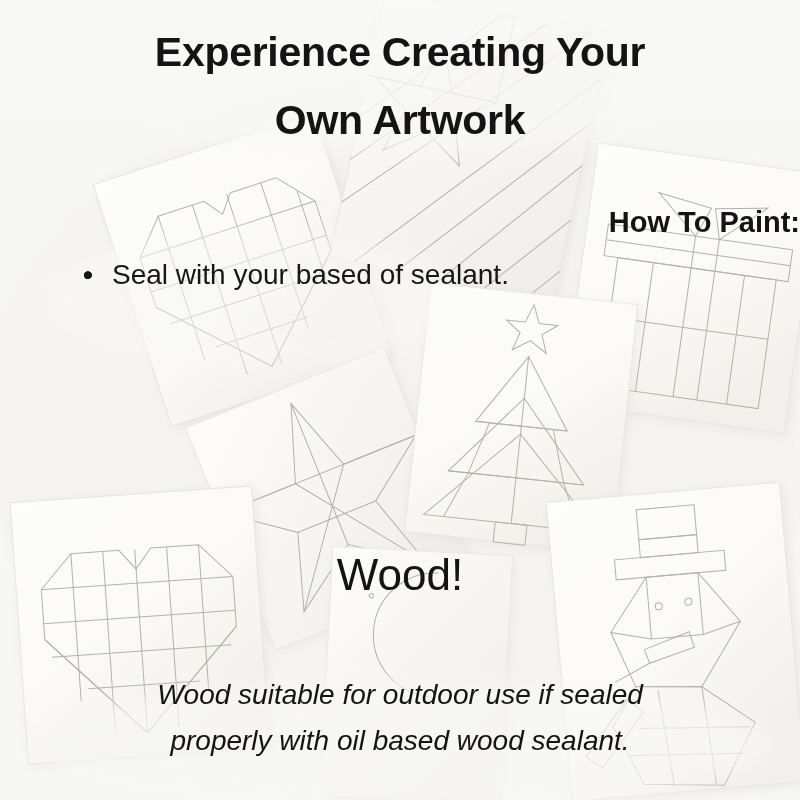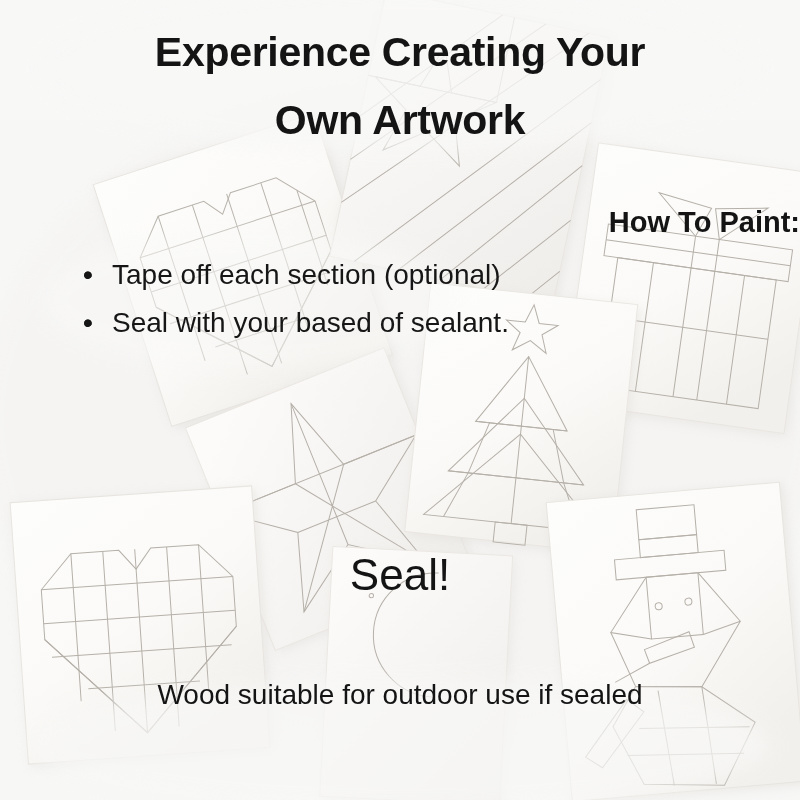--- a/index.html
+++ b/index.html
@@ -102,20 +102,21 @@
     top: 547px;
   }
 
   .footer-line {
     left: 0;
     width: 800px;
     text-align: center;
     font-size: 28px;
     line-height: 44px;
     font-weight: 400;
+    font-style: italic;
   }
   #footer-l1 { top: 673px; }
   #footer-l2 { top: 719px; }
 </style>
 </head>
 <body>
 
 <div id="stage">
 
   <div id="photo">
@@ -274,30 +275,30 @@
     <div class="tx headline" id="headline-l2">Own Artwork</div>
 
     <div class="tx subhead" id="subhead">How To Paint:</div>
 
     <ul id="bullet-list">
       <li>
         <span class="dot">•</span>
       </li>
       <li>
         <span class="dot">•</span>
-        <span>Tape off each section (optional)</span>
       </li>
       <li>
         <span class="dot">•</span>
       </li>
       <li>
         <span class="dot">•</span>
         <span>Seal with your based of sealant.</span>
       </li>
     </ul>
 
-    <div class="tx" id="enjoy">Seal!</div>
+    <div class="tx" id="enjoy">Wood!</div>
 
     <div class="tx footer-line" id="footer-l1">Wood suitable for outdoor use if sealed</div>
 
+    <div class="tx footer-line" id="footer-l2">properly with oil based wood sealant.</div>
 
   </div>
 </div>
 
 </body></html>

